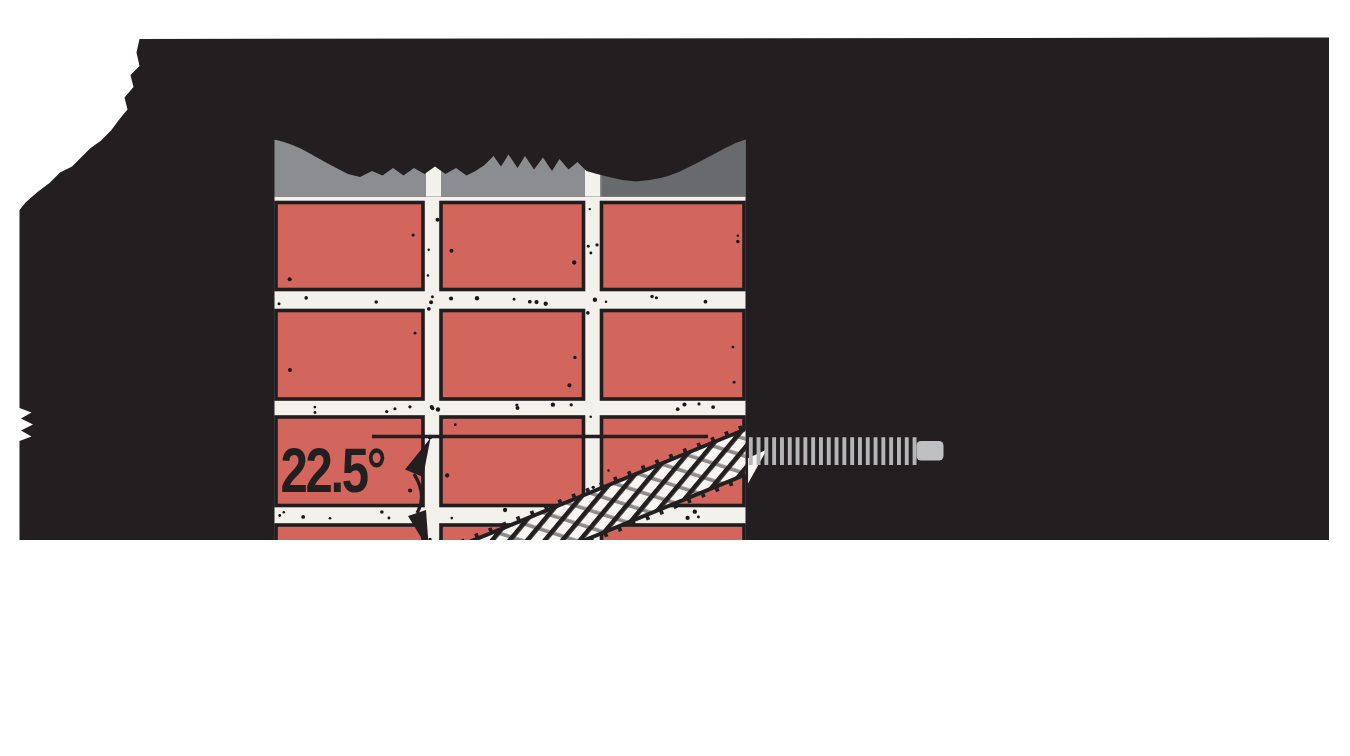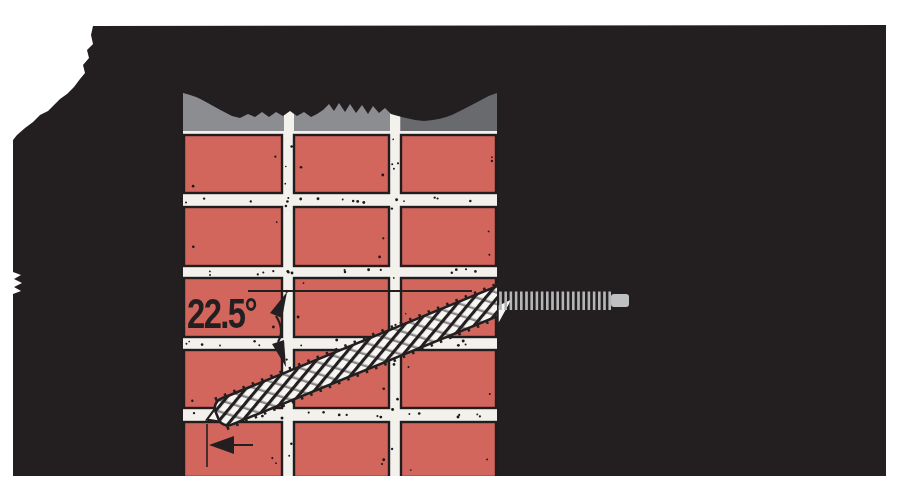--- a/index.html
+++ b/index.html
@@ -1,18 +1,18 @@
 <!DOCTYPE html>
 <html><head>
 <meta charset="utf-8">
 <style>
   html,body{margin:0;padding:0;background:#ffffff;}
   .stage{
     position:relative;
-    width:900px;height:476px;
+    width:900px;height:360px;
     background:var(--paper,#ffffff);
     overflow:hidden;
     font-family:"Liberation Sans", sans-serif;
   }
   .stage svg{position:absolute;left:0;top:0;}
   .angle-label{
     position:absolute;
     left:187px;top:293px;
     color:var(--ink,#231f20);
     font-size:42px;

